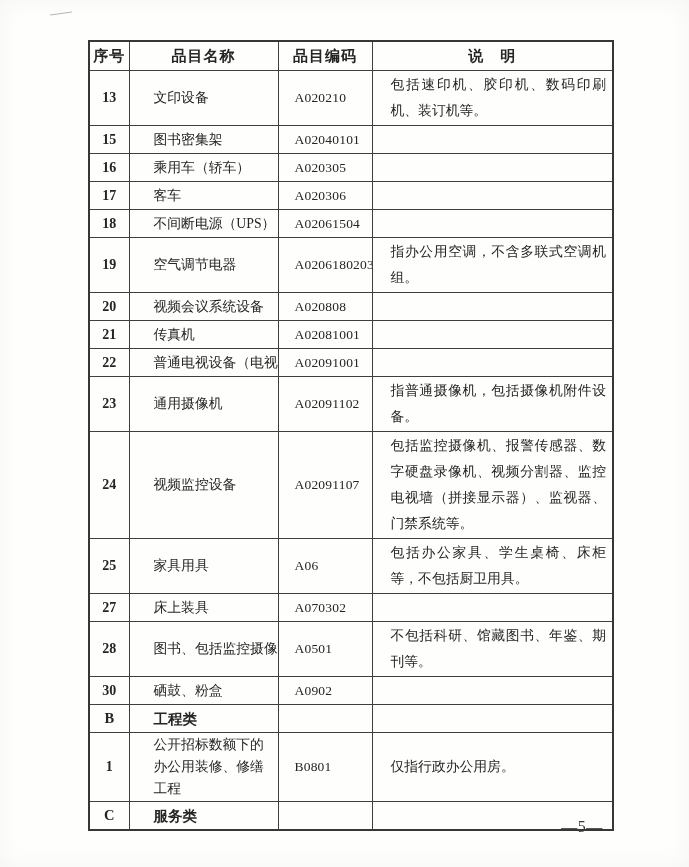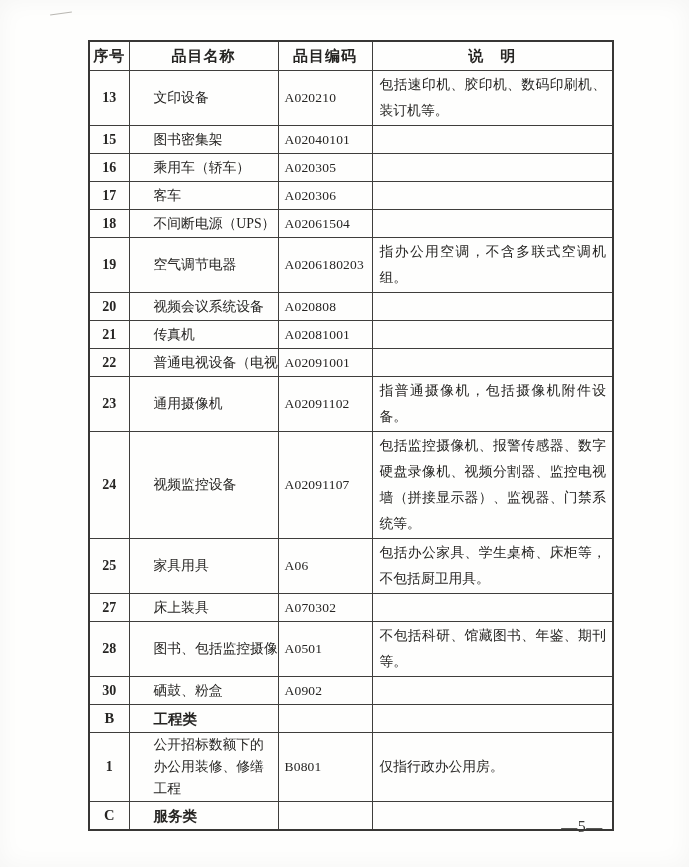--- a/index.html
+++ b/index.html
@@ -53,29 +53,29 @@
   td.c-name {
     font-size: 13.8px;
     line-height: 22px;
     padding-left: 24px;
     padding-right: 3px;
   }
   td.c-name.nowrap { white-space: nowrap; }
   td.c-code {
     font-size: 13.5px;
     white-space: nowrap;
-    padding-left: 6px;
+    padding-left: 16px;
     padding-right: 2px;
     letter-spacing: 0.2px;
   }
   td.c-desc {
     font-size: 13.8px;
     line-height: 26px;
     text-align: justify;
-    padding-left: 7px;
+    padding-left: 18px;
     padding-right: 6px;
   }
   td.section { font-weight: bold; font-size: 14.5px; }
   .pageno {
     position: absolute;
     left: 552px; top: 818px;
     width: 60px;
     text-align: center;
     font-size: 16px;
     color: #3a3936;

